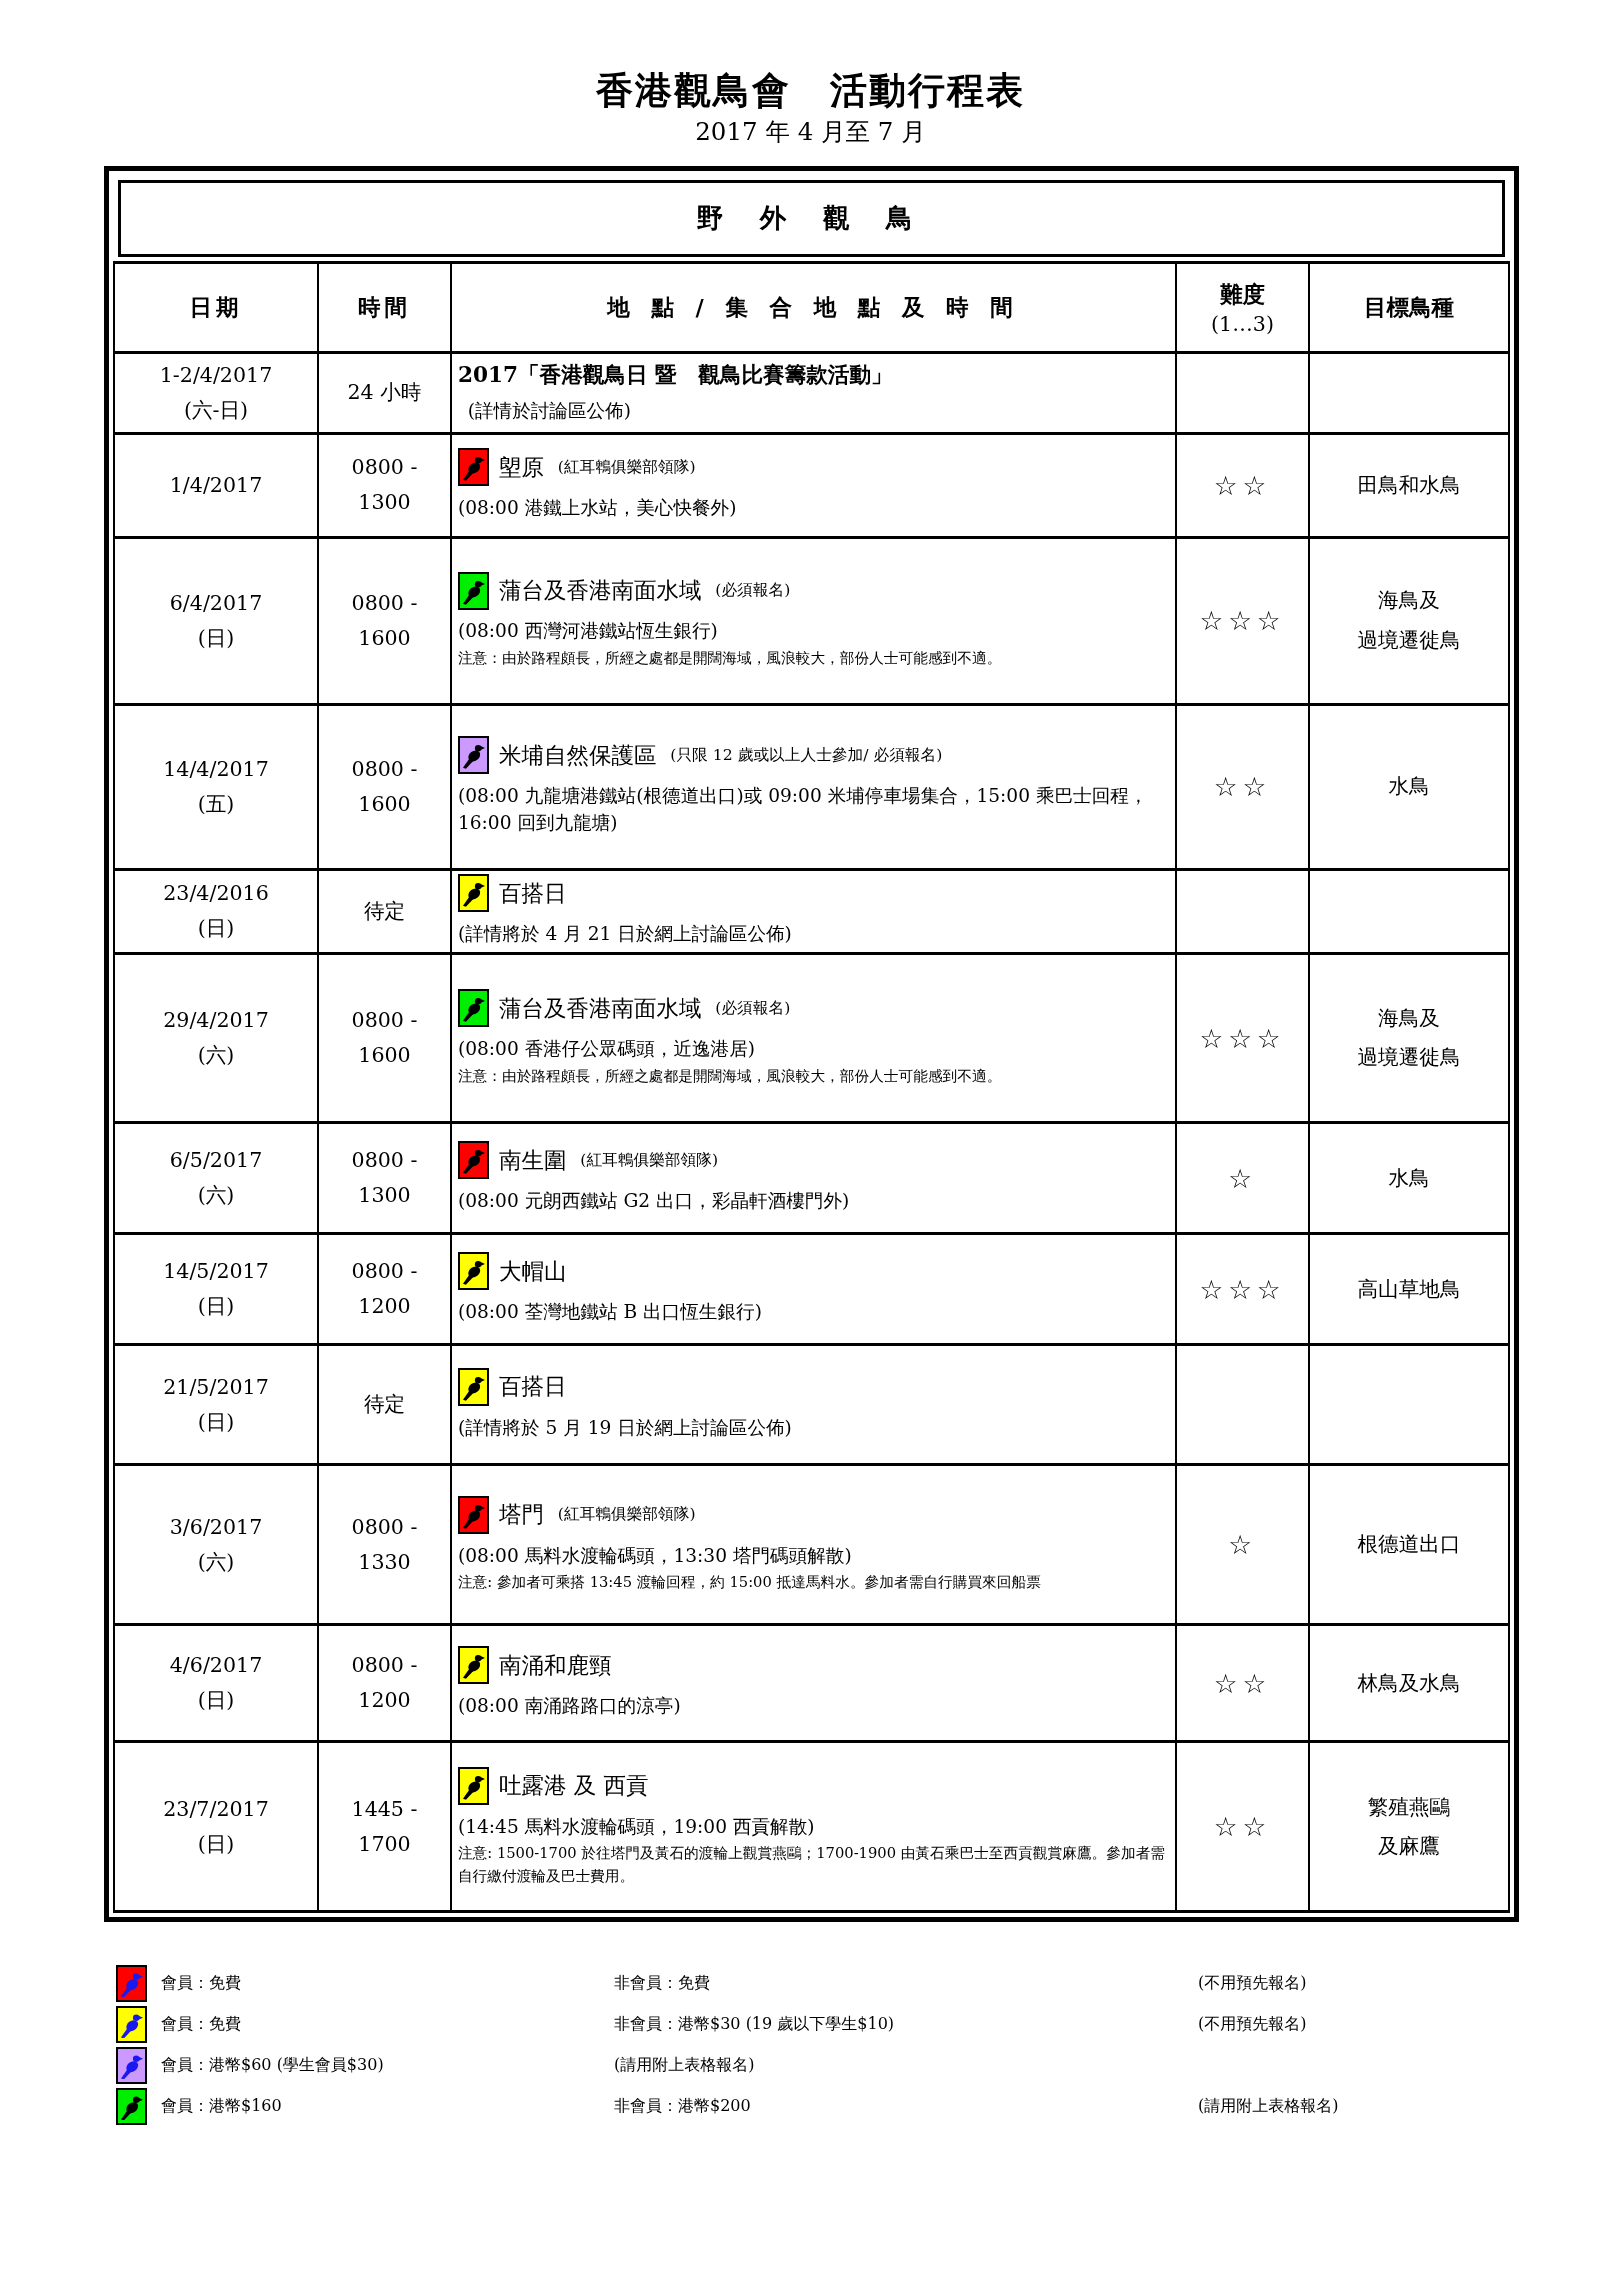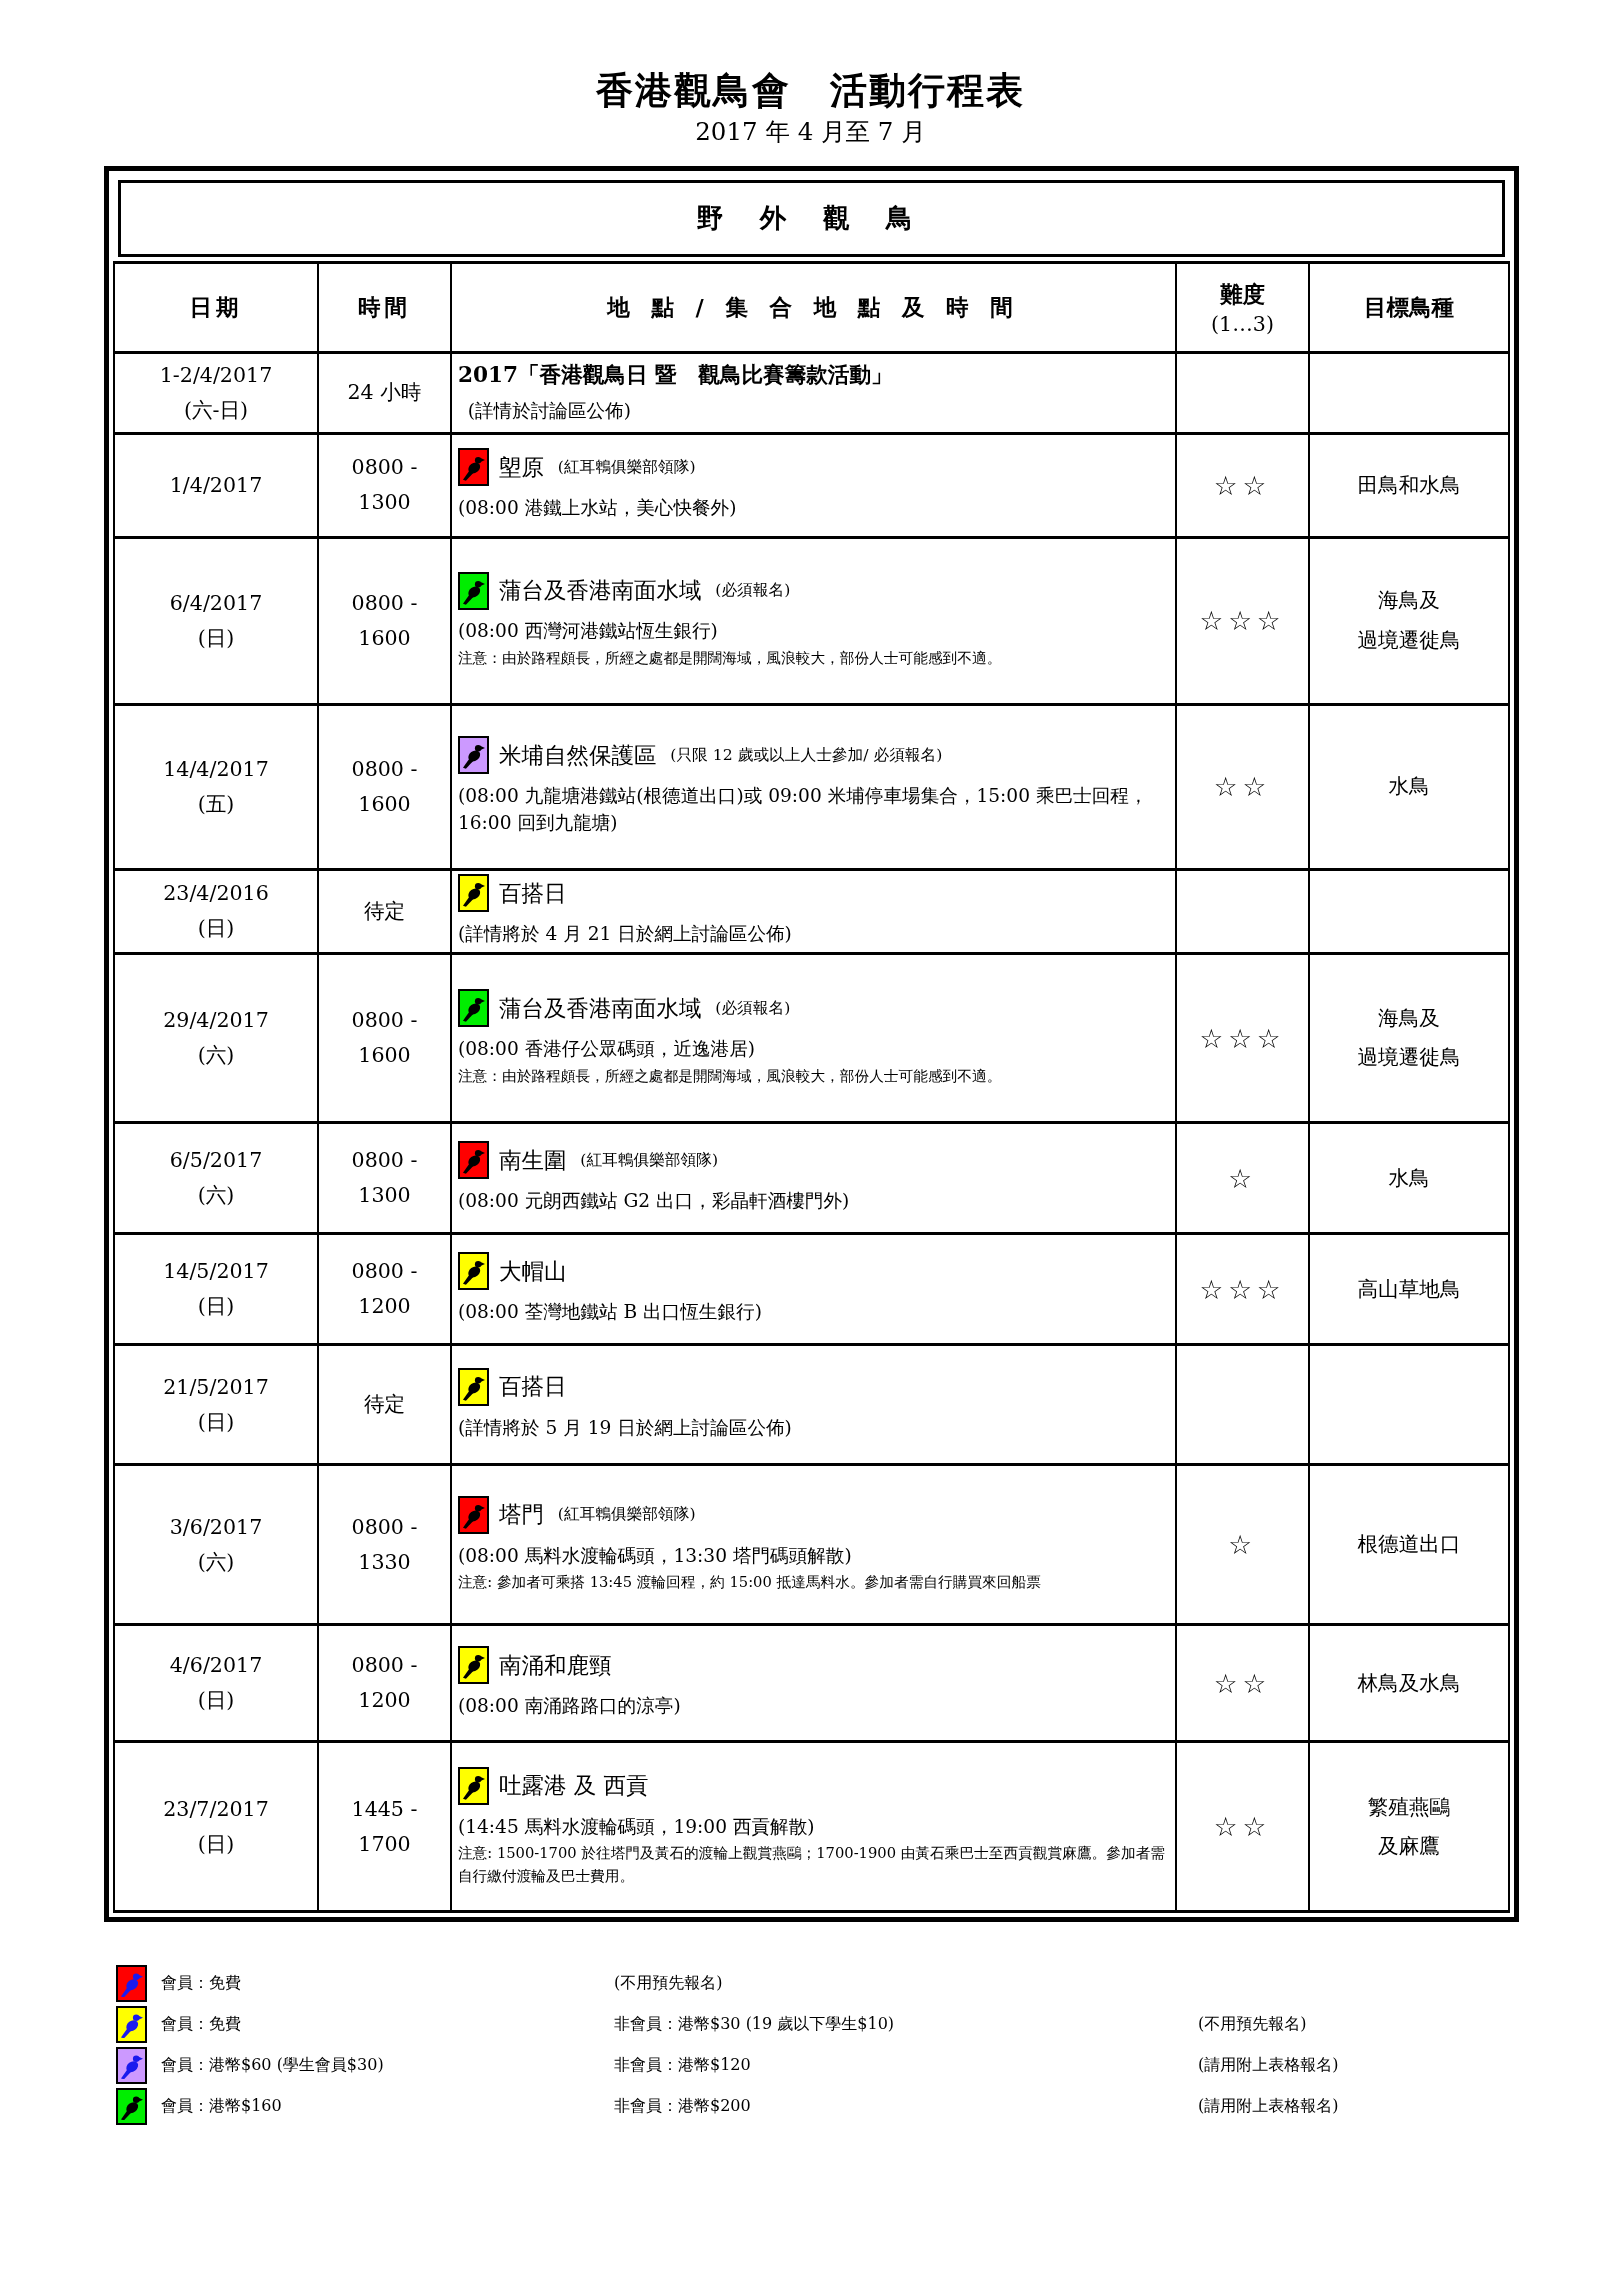--- a/index.html
+++ b/index.html
@@ -496,20 +496,21 @@
   <div class="legend-row">
     <span class="legend-icon" style="background: rgb(255, 0, 0);">
         <svg viewBox="0 0 24 28" xmlns="http://www.w3.org/2000/svg">
           <polygon points="1,27 8,17 11.5,20 4,28" fill="#1a1aee"></polygon>
           <ellipse cx="12.5" cy="15" rx="6.6" ry="5" transform="rotate(-38 12.5 15)" fill="#1a1aee"></ellipse>
           <circle cx="16.5" cy="7" r="3.3" fill="#1a1aee"></circle>
           <polygon points="18.5,4.5 23.5,6.8 18.8,9" fill="#1a1aee"></polygon>
         </svg>
       </span>
     <span>會員：免費</span>
+    <span>非會員：免費</span>
     <span>(不用預先報名)</span>
   </div>
   <div class="legend-row">
     <span class="legend-icon" style="background: rgb(255, 255, 0);">
         <svg viewBox="0 0 24 28" xmlns="http://www.w3.org/2000/svg">
           <polygon points="1,27 8,17 11.5,20 4,28" fill="#1a1aee"></polygon>
           <ellipse cx="12.5" cy="15" rx="6.6" ry="5" transform="rotate(-38 12.5 15)" fill="#1a1aee"></ellipse>
           <circle cx="16.5" cy="7" r="3.3" fill="#1a1aee"></circle>
           <polygon points="18.5,4.5 23.5,6.8 18.8,9" fill="#1a1aee"></polygon>
         </svg>
@@ -521,21 +522,20 @@
   <div class="legend-row">
     <span class="legend-icon" style="background: rgb(204, 153, 255);">
         <svg viewBox="0 0 24 28" xmlns="http://www.w3.org/2000/svg">
           <polygon points="1,27 8,17 11.5,20 4,28" fill="#1a1aee"></polygon>
           <ellipse cx="12.5" cy="15" rx="6.6" ry="5" transform="rotate(-38 12.5 15)" fill="#1a1aee"></ellipse>
           <circle cx="16.5" cy="7" r="3.3" fill="#1a1aee"></circle>
           <polygon points="18.5,4.5 23.5,6.8 18.8,9" fill="#1a1aee"></polygon>
         </svg>
       </span>
     <span>會員：港幣$60 (學生會員$30)</span>
-    <span>非會員：港幣$120</span>
     <span>(請用附上表格報名)</span>
   </div>
   <div class="legend-row">
     <span class="legend-icon" style="background: rgb(0, 238, 0);">
         <svg viewBox="0 0 24 28" xmlns="http://www.w3.org/2000/svg">
           <polygon points="1,27 8,17 11.5,20 4,28" fill="#000000"></polygon>
           <ellipse cx="12.5" cy="15" rx="6.6" ry="5" transform="rotate(-38 12.5 15)" fill="#000000"></ellipse>
           <circle cx="16.5" cy="7" r="3.3" fill="#000000"></circle>
           <polygon points="18.5,4.5 23.5,6.8 18.8,9" fill="#000000"></polygon>
         </svg>

